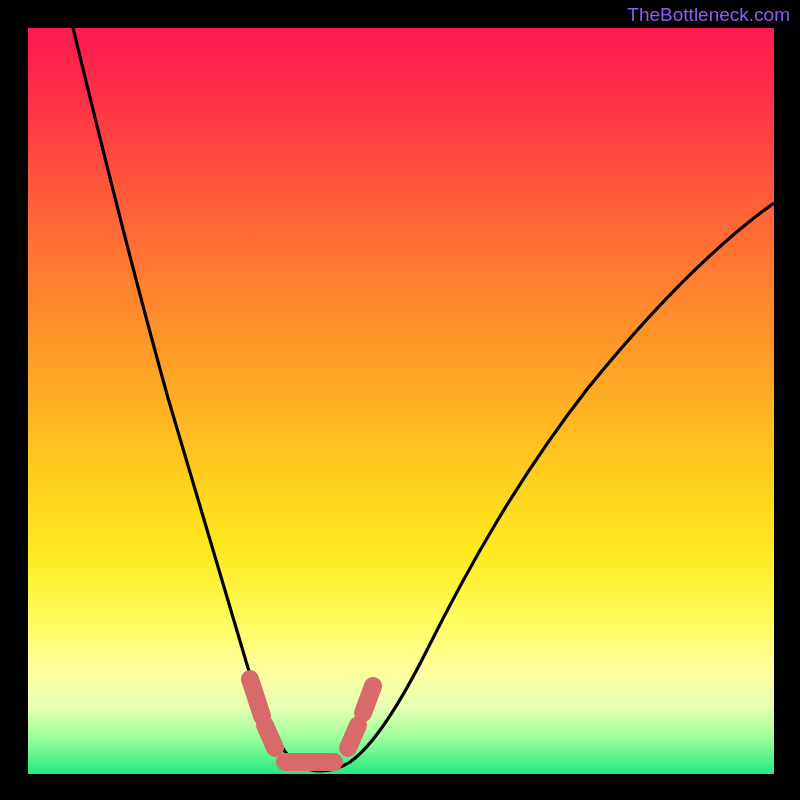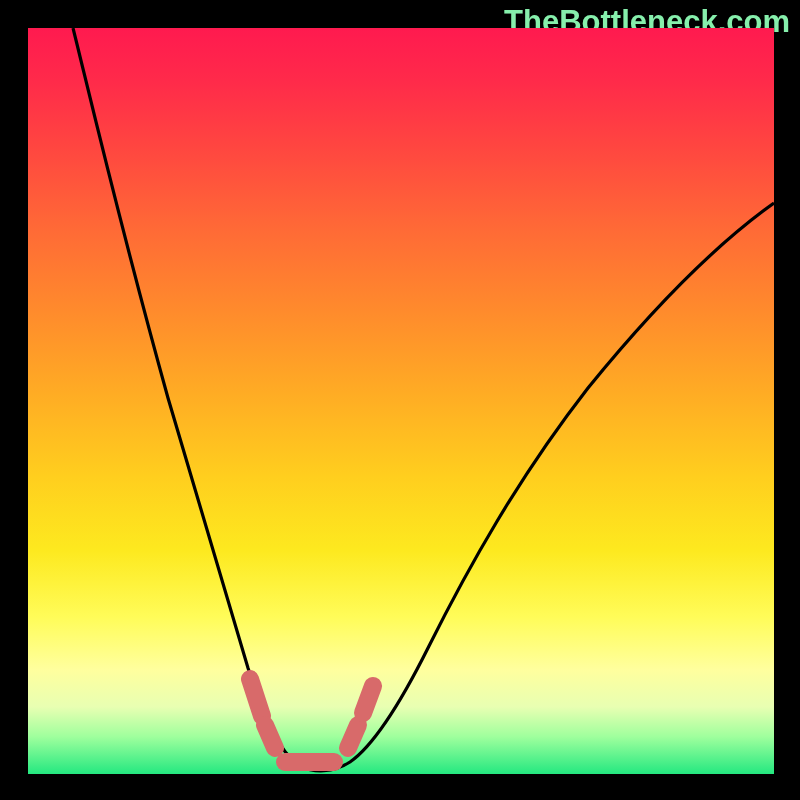--- a/index.html
+++ b/index.html
@@ -43,23 +43,23 @@
       #ffff9e 86%,
       #e8ffb2 91%,
       #9fff9d 95%,
       #24e880 100%
     );
   }
   .watermark {
     position: absolute;
     top: 4px;
     right: 10px;
-    color: #86efac;
-    font-size: 31px;
-    font-weight: 700;
+    color: #8b5cf6;
+    font-size: 19px;
+    font-weight: 400;
     letter-spacing: 0px;
     user-select: none;
   }
   svg.curve {
     position: absolute;
     inset: 0;
   }
 </style>
 </head>
 <body>

